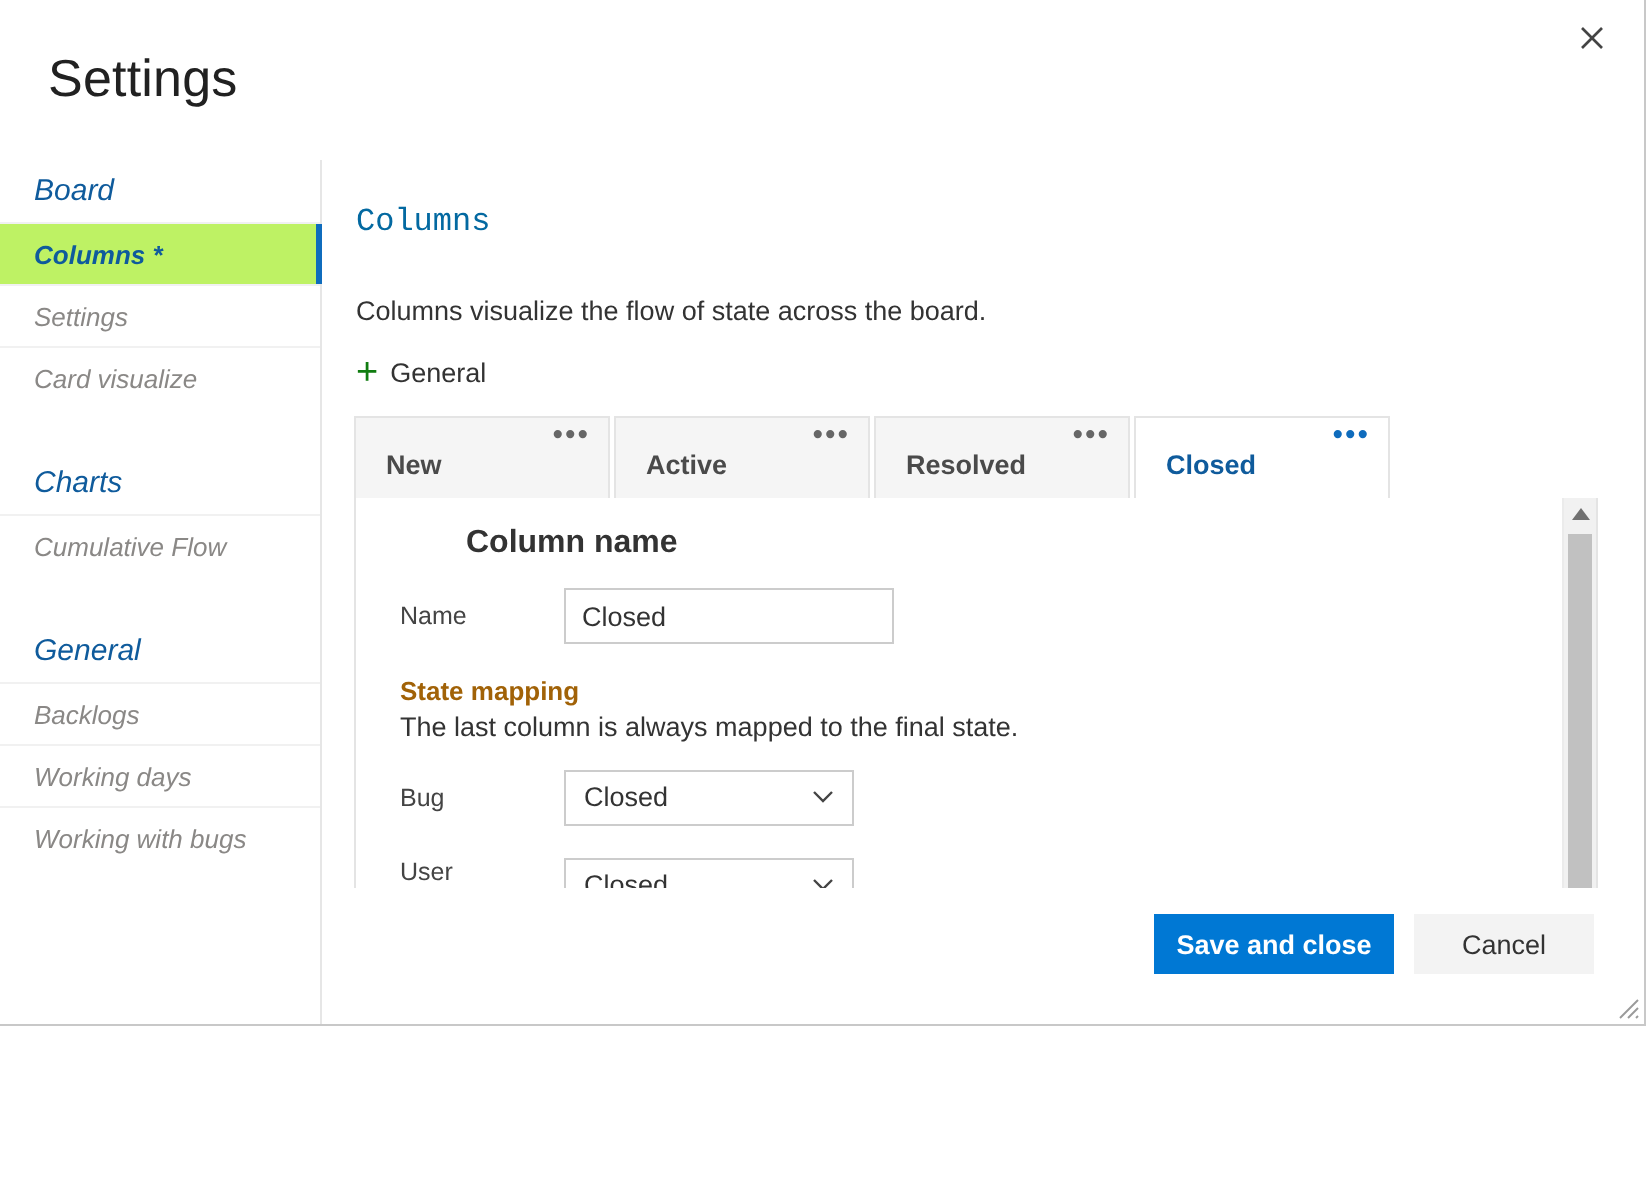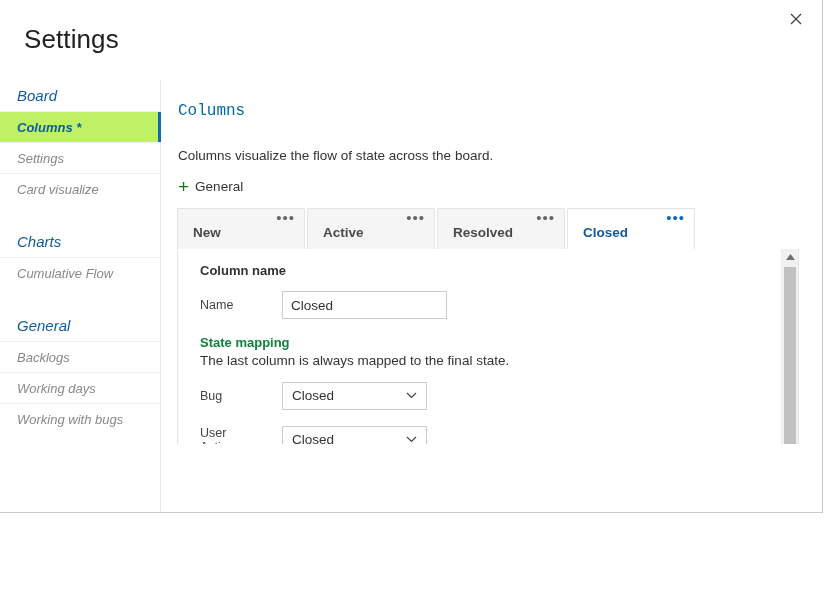--- a/index.html
+++ b/index.html
@@ -208,24 +208,25 @@
   }
   .panel-inner {
     position: absolute;
     left: 0; top: 0;
     right: 18px;
     bottom: 0;
     padding: 14px 0 0 22px;
     box-sizing: border-box;
   }
   .field-group-label {
-    font-size: 13px;
+    font-size: 16px;
     font-weight: bold;
     color: #333333;
     margin-bottom: 13px;
+    margin-left: 33px;
   }
   .field-row {
     display: flex;
     align-items: center;
     margin-bottom: 16px;
     gap: 20px;
   }
   .field-label {
     font-size: 12.5px;
     color: #444444;
@@ -240,21 +241,21 @@
     font-family: "Liberation Sans", sans-serif;
     font-size: 13.5px;
     color: #333333;
     padding: 0 8px;
     background: #ffffff;
     outline: none;
   }
   .section-label {
     font-size: 13px;
     font-weight: bold;
-    color: #15803d;
+    color: #a16207;
     margin-top: 6px;
   }
   .section-note {
     font-size: 13.5px;
     color: #333333;
     margin-top: 3px;
     margin-bottom: 14px;
   }
   .select-wrap {
     position: relative;
@@ -489,14 +490,25 @@
         <div class="sb-thumb"></div>
         <div class="sb-arrow down">
           <svg width="9" height="6" viewBox="0 0 9 6">
               <polygon points="0,0 9,0 4.5,6" fill="#444444"></polygon>
             </svg>
         </div>
       </div>
     </div>
   </div>
 
+  <div class="footer">
+    <button class="btn btn-primary">Save and close</button>
+    <button class="btn btn-secondary">Cancel</button>
+    <div class="resize-grip">
+      <svg width="14" height="14" viewBox="0 0 14 14">
+        <line x1="13" y1="4" x2="4" y2="13" stroke="#9a9a9a" stroke-width="1"></line>
+        <line x1="13" y1="8" x2="8" y2="13" stroke="#9a9a9a" stroke-width="1"></line>
+        <line x1="13" y1="12" x2="12" y2="13" stroke="#9a9a9a" stroke-width="1"></line>
+      </svg>
+    </div>
+  </div>
 
 </div>
 
 </body></html>

